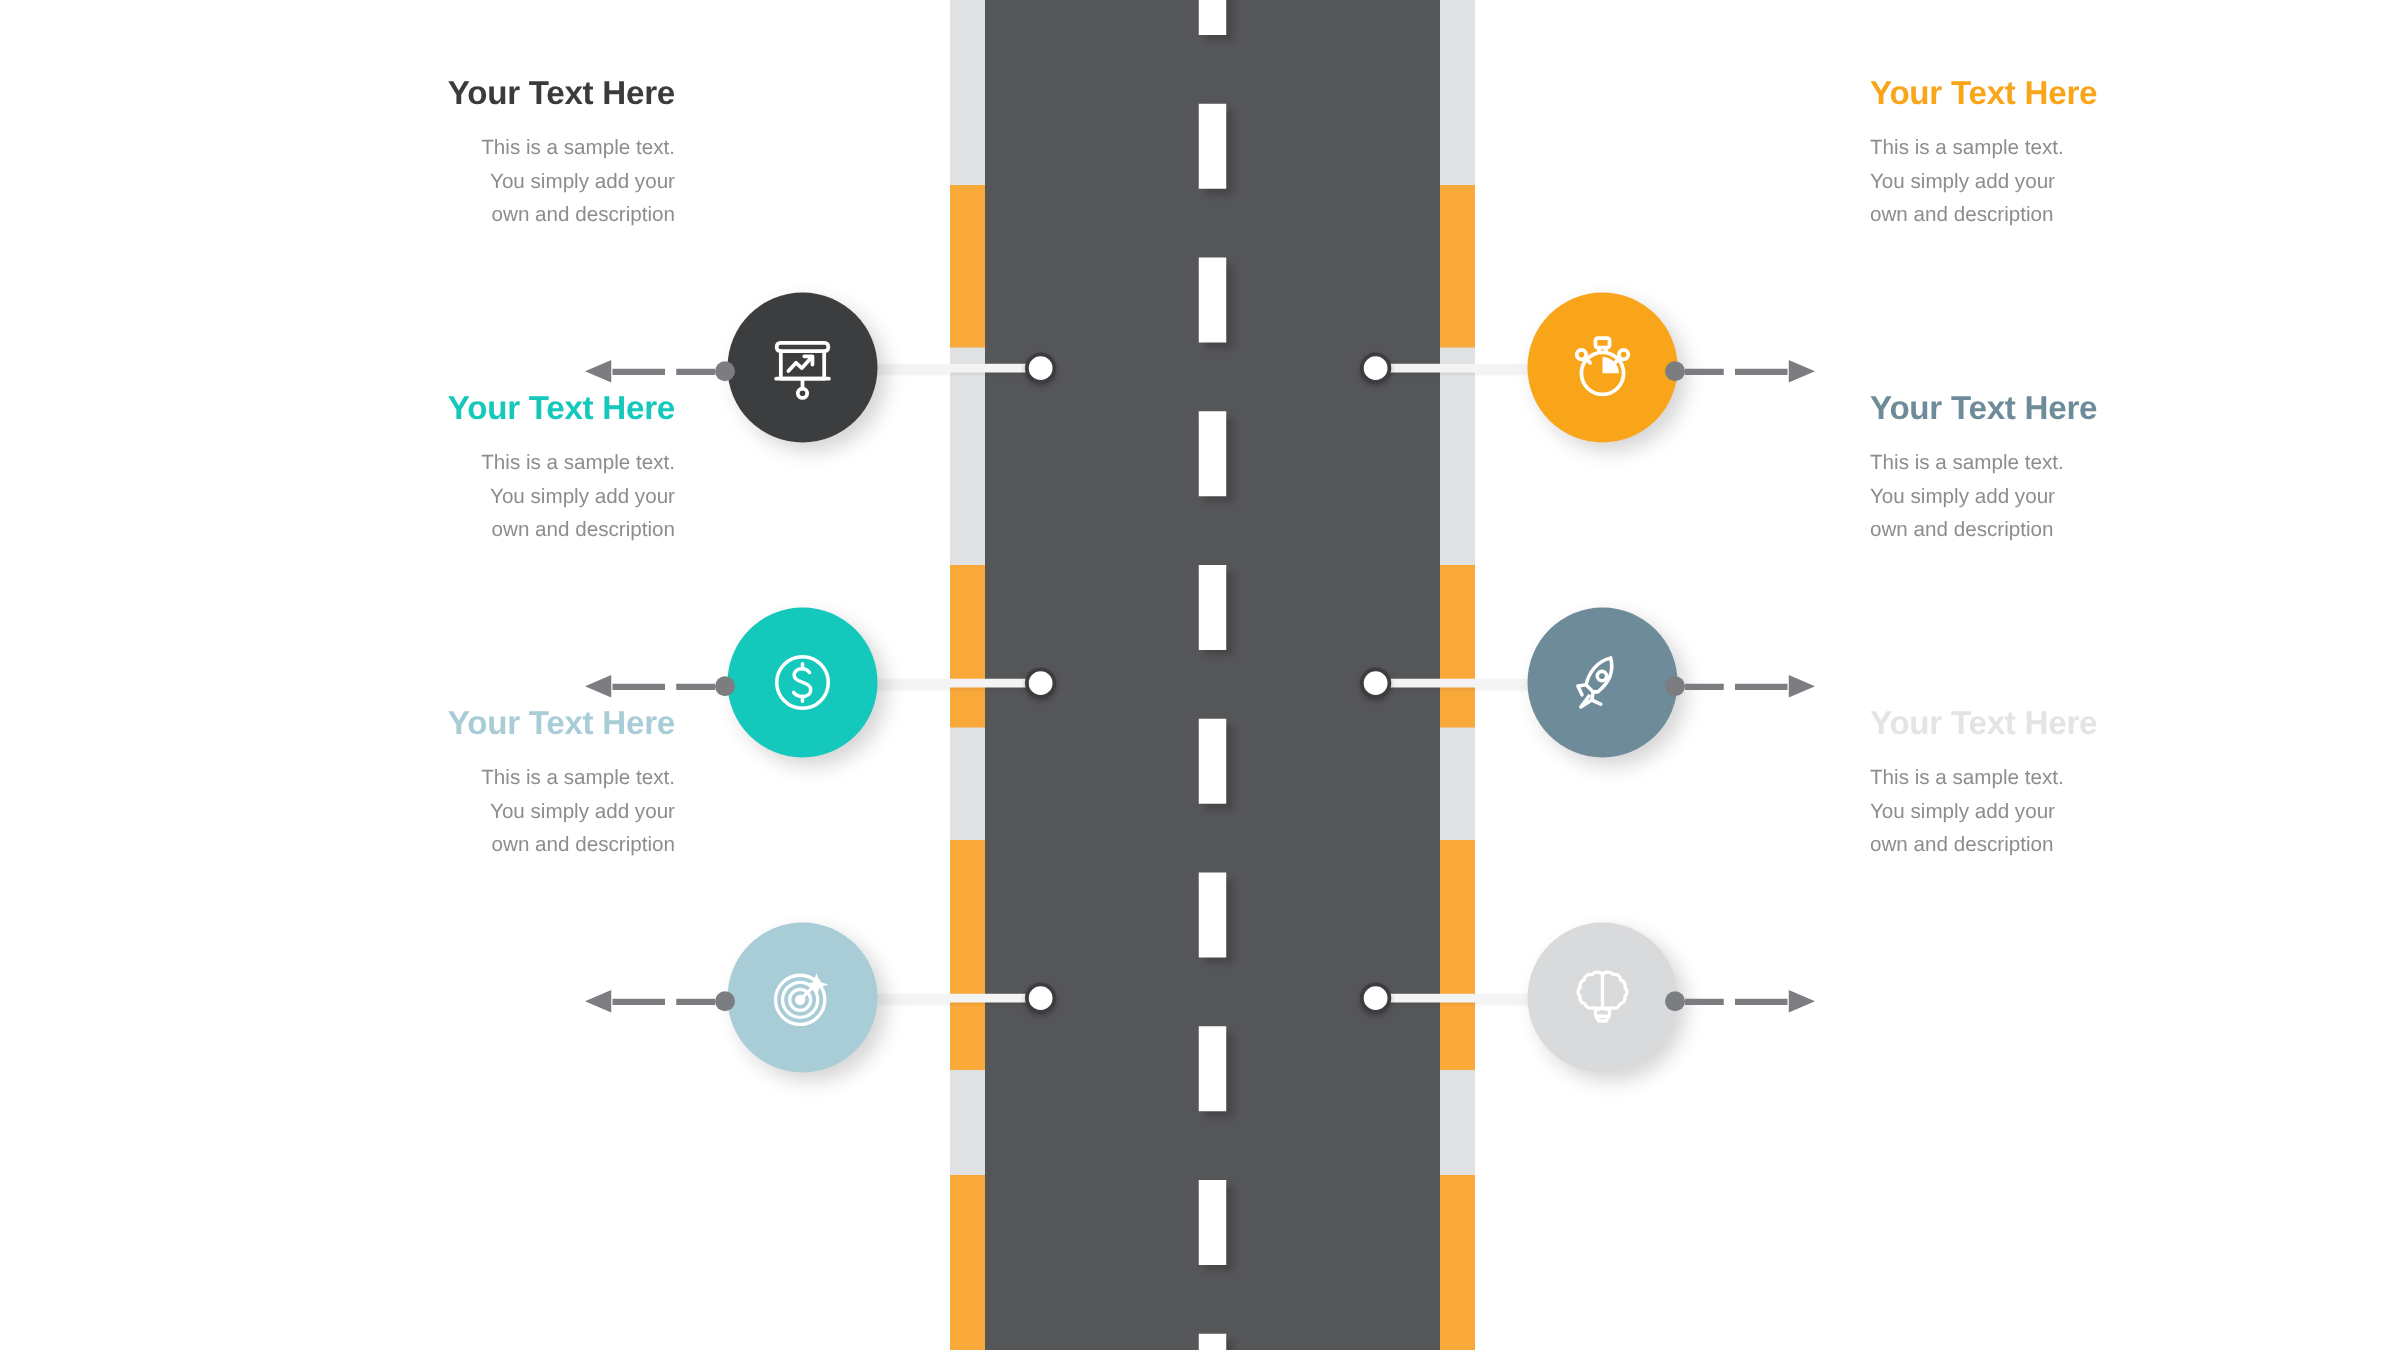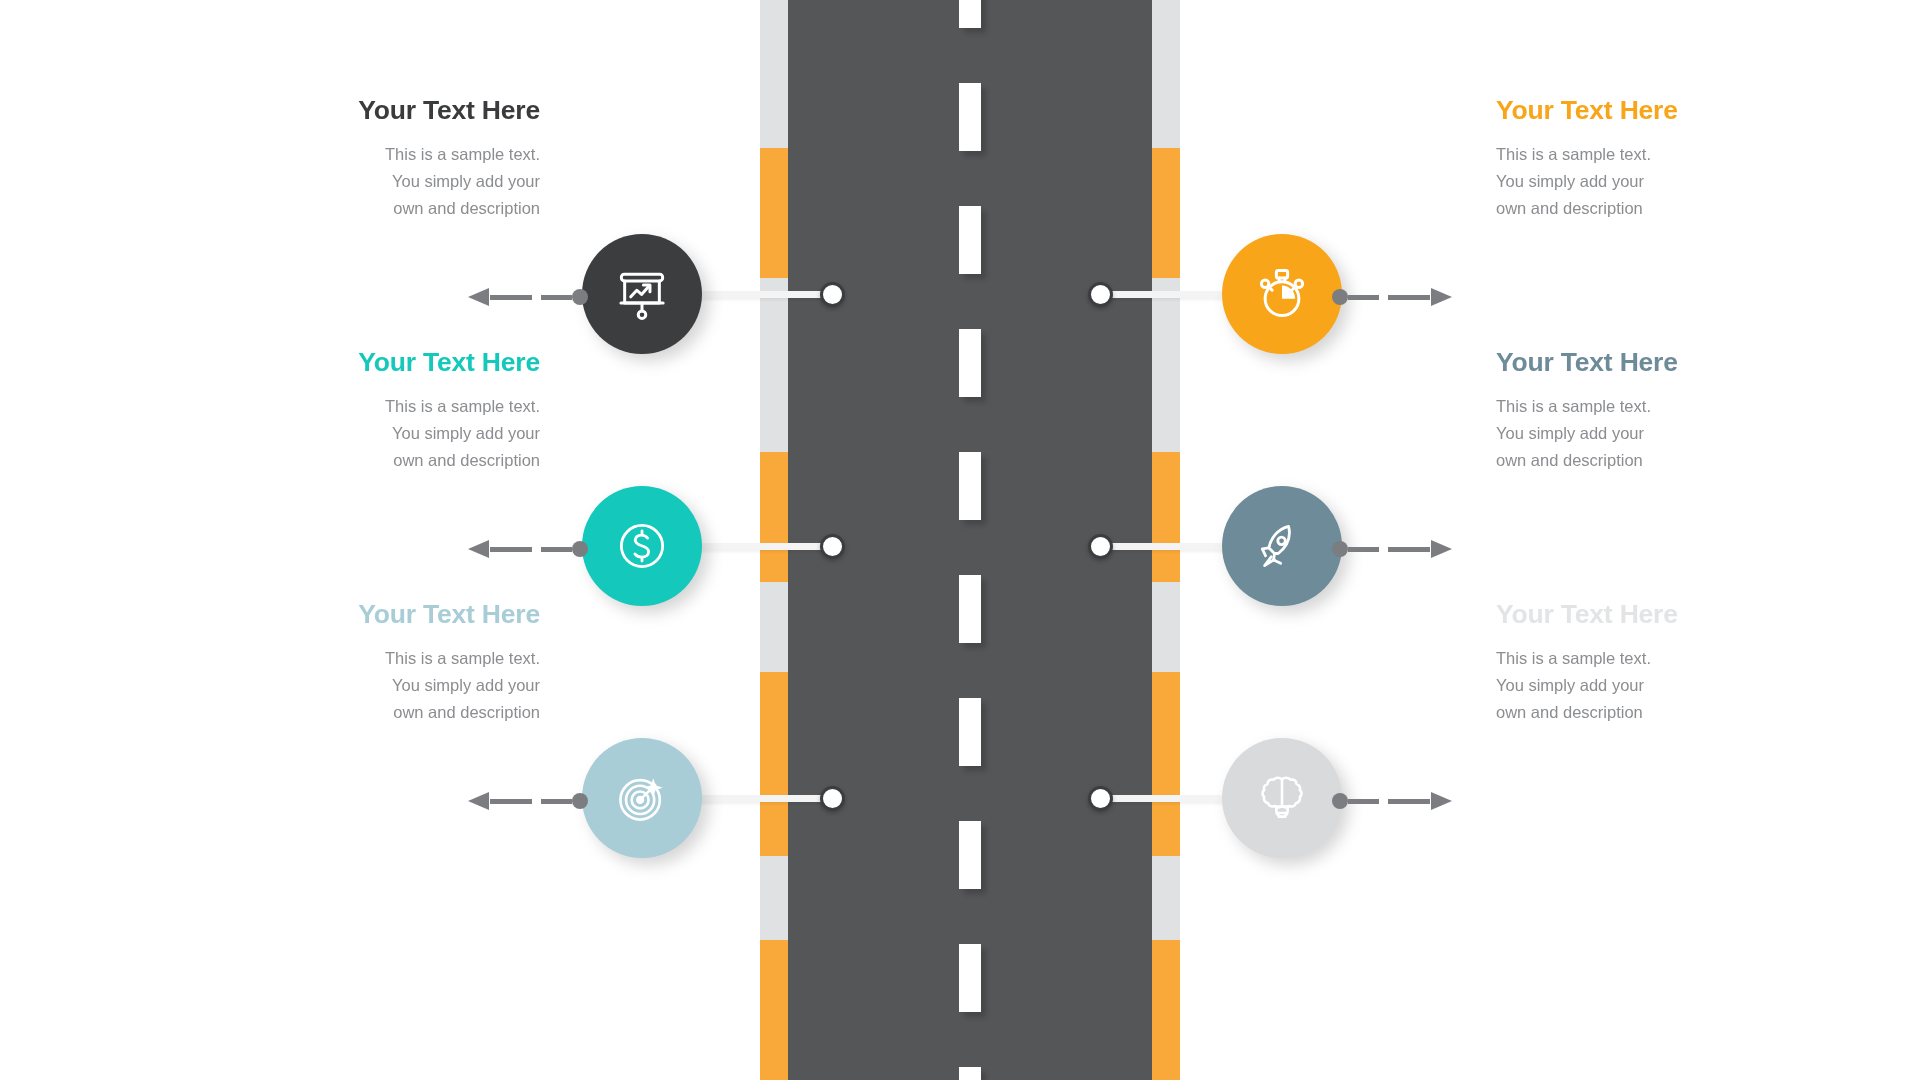--- a/index.html
+++ b/index.html
@@ -24,21 +24,21 @@
       box-shadow:5px 5px 5px rgba(0,0,0,0.18); }
 
   
   .row { position:absolute; left:0; width:1920px; height:200px; }
 
   
   .textblock { position:absolute; top:0; width:330px; }
   .textblock.left  { left:210px; text-align:right; }
   .textblock.right { left:1496px; text-align:left; }
   .tb-title { font-size:26.5px; font-weight:bold; line-height:1.12;
-      letter-spacing:-0.2px; white-space:nowrap;margin-top:36px; }
+      letter-spacing:-0.2px; white-space:nowrap; }
   .tb-desc { margin-top:15px; font-size:16.5px; line-height:1.66; color:#8b8d90;
       font-weight:400; }
   .tb-desc div { white-space:nowrap; }
 
   
   .arrowgrp { position:absolute; top:222px; height:24px; width:120px; }
   .arrowgrp .dot { position:absolute; top:7px; width:16px; height:16px;
       border-radius:50%; background:#7b7d80; }
   .arrowgrp .stub { position:absolute; top:12.5px; height:5px; width:31px;
       background:#7b7d80; }

